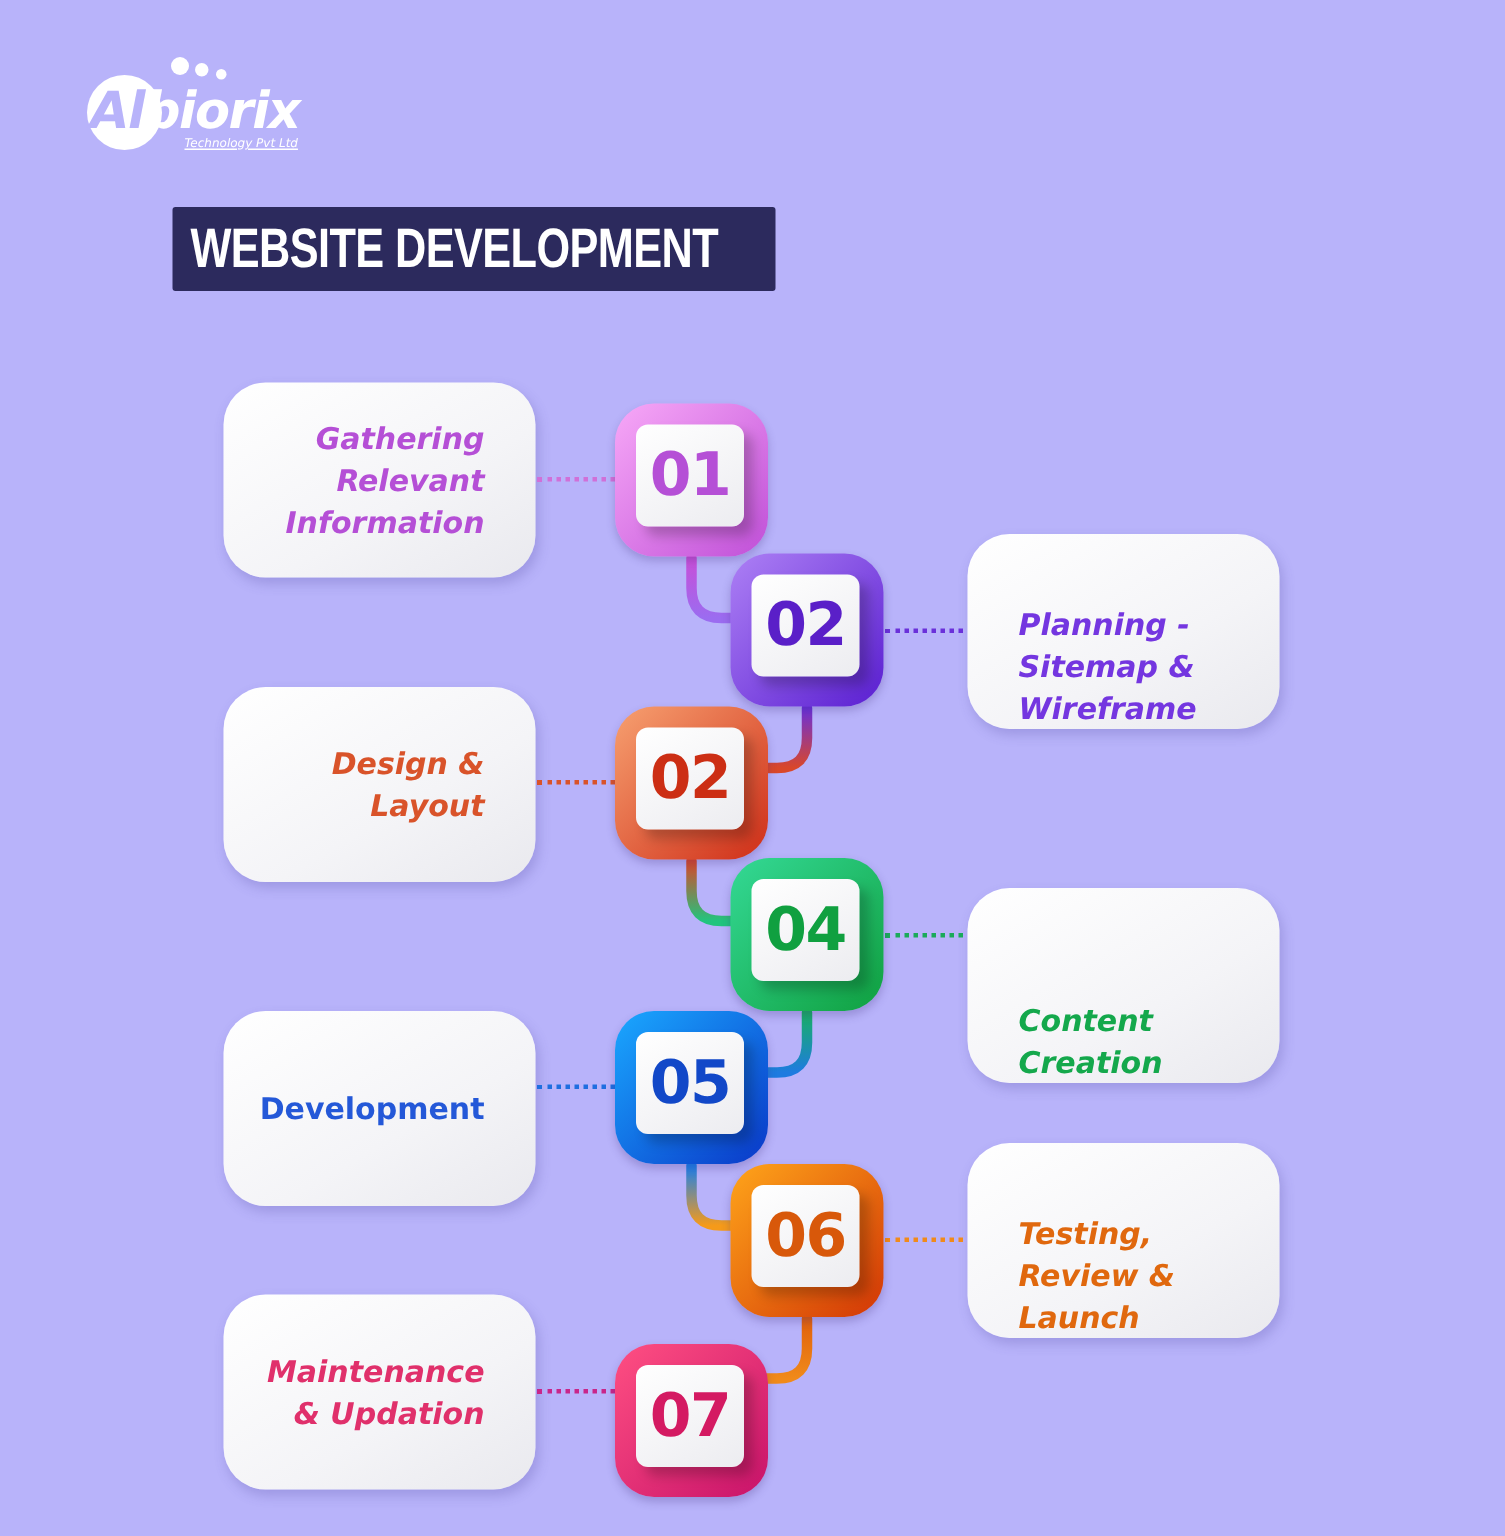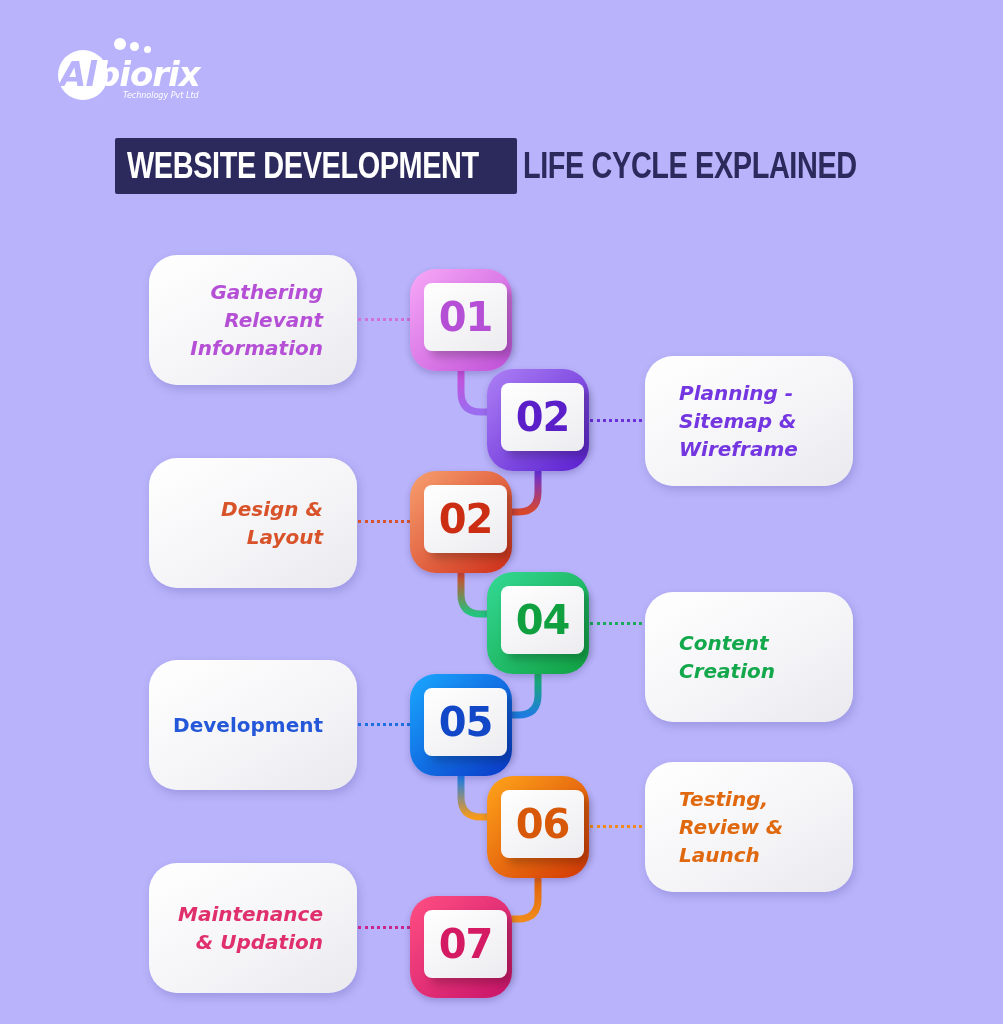--- a/index.html
+++ b/index.html
@@ -18,21 +18,21 @@
   }
   .logo-dot { position: absolute; border-radius: 50%; background: #ffffff; }
   .logo-word {
     position: absolute; left: 2px; top: 18px;
     font-family: "DejaVu Sans", sans-serif; font-style: italic; font-weight: bold;
     font-size: 34px; letter-spacing: -1px; color: #ffffff; line-height: 40px;
   }
   .logo-word .al { color: #b8b3fa; }
   .logo-sub {
     position: absolute; left: 65px; top: 55px; font-size: 8px; font-style: italic;
-    color: #ffffff; white-space: nowrap;
+    color: #ffffff; white-space: nowrap; text-decoration: underline;
   }
   .title-row {
     position: absolute; left: 115px; top: 138px; height: 56px; display: flex; align-items: center;
   }
   .title-box {
     background: #2c2a5d; color: #ffffff; height: 56px; padding: 0 14px 0 12px;
     display: flex; align-items: center;
     font-family: "Liberation Sans", sans-serif; font-weight: bold; font-size: 37px;
     letter-spacing: -0.5px; transform-origin: left center; border-radius: 2px;
   }
@@ -43,33 +43,33 @@
   }
   .narrow { display: inline-block; transform: scaleX(0.78); transform-origin: left center; white-space: nowrap; }
 
   .card {
     position: absolute; width: 208px; height: 130px; border-radius: 28px;
     background: linear-gradient(150deg, #ffffff 0%, #f4f4f7 60%, #e9e9ee 100%);
     box-shadow: 2px 4px 8px rgba(80, 70, 160, 0.25);
     display: flex; align-items: center;
   }
   .card.left { left: 149px; justify-content: flex-end; padding-right: 34px; text-align: right; }
-  .card.right { left: 645px; justify-content: flex-start; padding-left: 34px; text-align: left; }
+  .card.right { left: 645px; justify-content: flex-start; padding-left: 34px; text-align: left; align-items: flex-end; }
   .card-text {
     font-family: "DejaVu Sans", sans-serif; font-weight: bold; font-style: italic;
     font-size: 20px; line-height: 28px; white-space: pre-line;
   }
   .card-text.upright { font-style: normal; }
 
   .badge {
     position: absolute; width: 102px; height: 102px; border-radius: 26px;
     box-shadow: 0 3px 6px rgba(60, 40, 120, 0.25);
   }
   .badge-inner {
-    position: absolute; left: 14px; top: 14px; width: 83px; height: 68px; border-radius: 8px;
+    position: absolute; left: 14px; top: 14px; width: 72px; height: 68px; border-radius: 8px;
     background: linear-gradient(150deg, #ffffff 0%, #ececf0 100%);
     box-shadow: 6px 6px 8px rgba(0,0,0,0.22);
     display: flex; align-items: center; justify-content: center;
     font-family: "DejaVu Sans", sans-serif; font-weight: bold; font-size: 40px; letter-spacing: -1px;
   }
   .badge.left { left: 410px; }
   .badge.right { left: 487px; }
 
   .dots {
     position: absolute; height: 0; border-top: 3px dotted; width: 52px;
@@ -87,23 +87,20 @@
   <div class="logo-dot" style="left:56px;top:2px;width:12px;height:12px;"></div>
   <div class="logo-dot" style="left:72px;top:6px;width:9px;height:9px;"></div>
   <div class="logo-dot" style="left:86px;top:10px;width:7px;height:7px;"></div>
   <div class="logo-word"><span class="al">Al</span><span>biorix</span></div>
   <div class="logo-sub">Technology Pvt Ltd</div>
 </div>
 
 <div class="title-row">
   <div class="title-box">
     <span class="narrow" style="width:376px">WEBSITE DEVELOPMENT</span>
-  </div>
-  <div class="title-rest">
-    <span class="narrow">LIFE CYCLE EXPLAINED</span>
   </div>
 </div>
 
 <svg class="connectors" width="1003" height="1024">
   <defs>
     <linearGradient id="g12" x1="0" y1="0" x2="0" y2="1">
         <stop offset="0" stop-color="#c84fd8"></stop>
         <stop offset="1" stop-color="#9b6cf0"></stop>
       </linearGradient>
     <linearGradient id="g23" x1="0" y1="0" x2="0" y2="1">
@@ -168,21 +165,21 @@
 
 <div class="card right" style="top:592px;">
   <div class="card-text" style="color:#14a84c">Content
 Creation</div>
 </div>
 <div class="dots right" style="top:622px;border-color:#1aaa5a;"></div>
 <div class="badge right" style="top:572px;background:linear-gradient(135deg,#34d995,#10a040);">
   <div class="badge-inner" style="color:#10a040">04</div>
 </div>
 
-<div class="card left" style="top:660px;">
+<div class="card left" style="top:674px;">
   <div class="card-text upright" style="color:#2458d8">Development</div>
 </div>
 <div class="dots left" style="top:723px;border-color:#1e6ee0;"></div>
 <div class="badge left" style="top:674px;background:linear-gradient(135deg,#1aa8ff,#0a38c8);">
   <div class="badge-inner" style="color:#1248c8">05</div>
 </div>
 
 <div class="card right" style="top:762px;">
   <div class="card-text" style="color:#e0680e">Testing,
 Review &amp;

